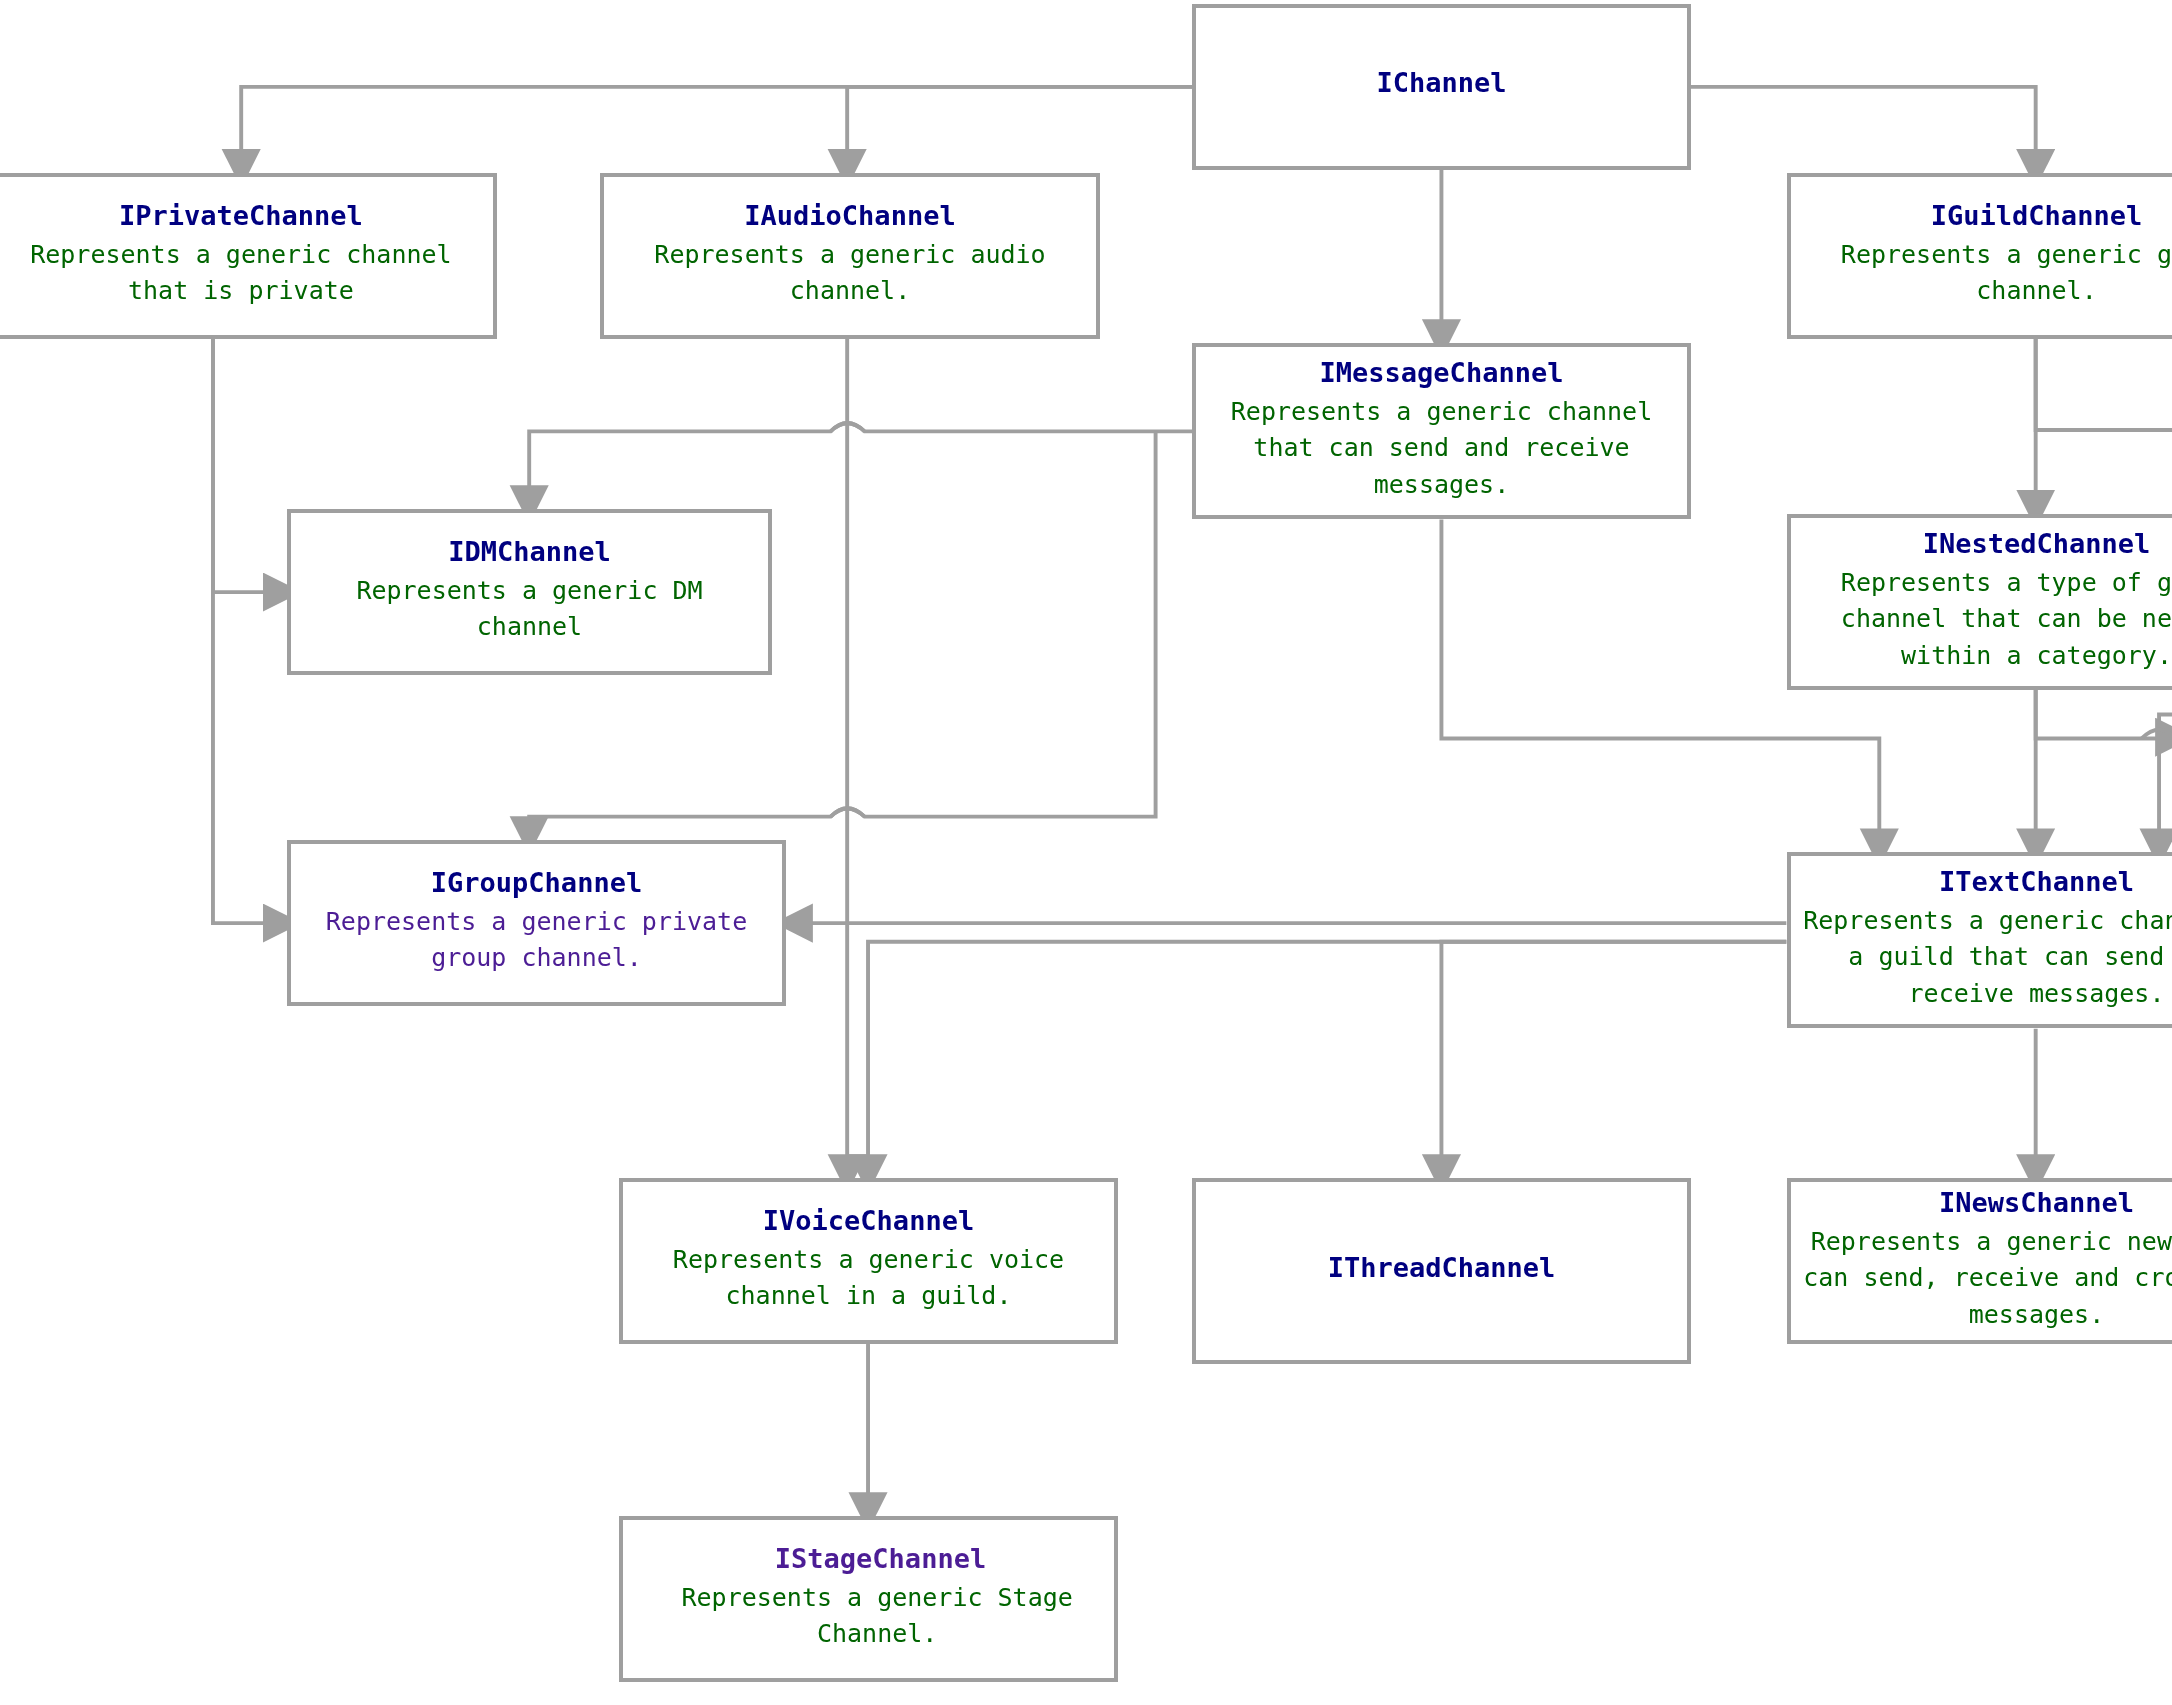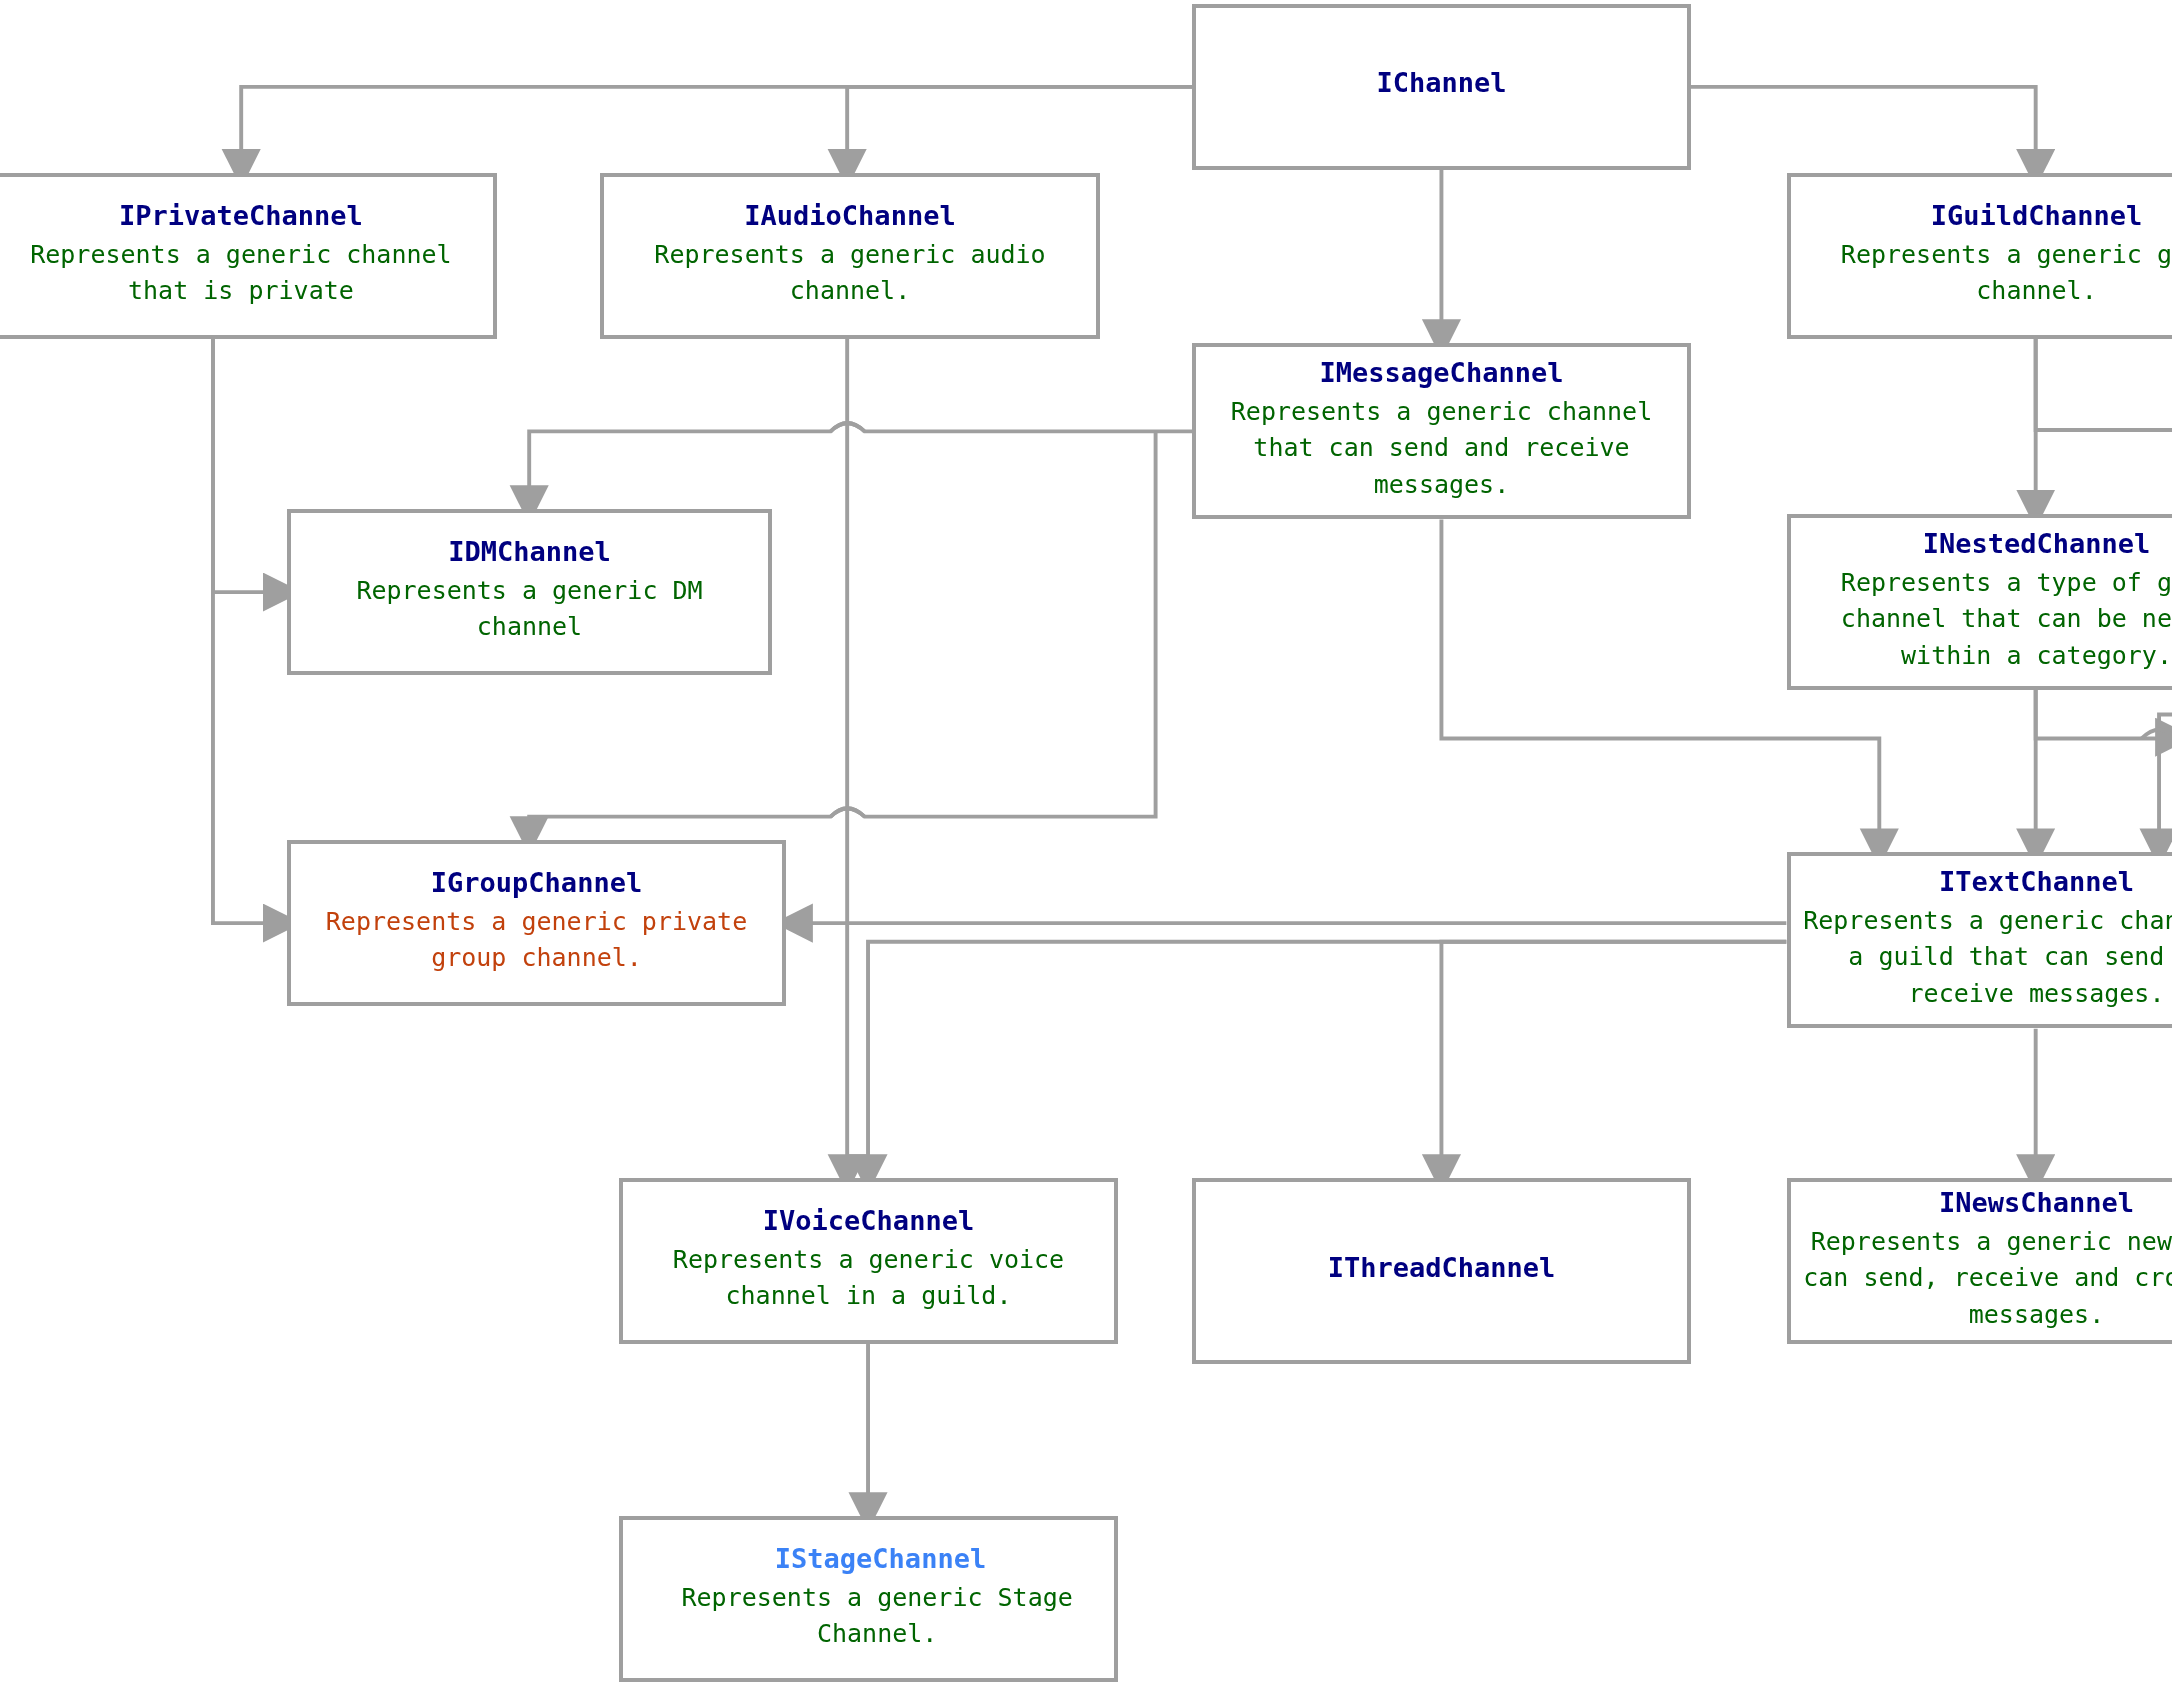--- a/index.html
+++ b/index.html
@@ -104,37 +104,37 @@
       <div class="node" style="left: 287px; top: 509px; width: 485px; height: 166px; border-color: rgb(159, 159, 159);">
         <div class="title" style="color: rgb(0, 0, 128);">IDMChannel</div>
         <div class="desc" style="color: rgb(0, 100, 0);">Represents a generic DM channel</div>
       </div>
       <div class="node" style="left: 1787px; top: 514px; width: 499px; height: 176px; border-color: rgb(159, 159, 159);">
         <div class="title" style="color: rgb(0, 0, 128);">INestedChannel</div>
         <div class="desc" style="color: rgb(0, 100, 0);">Represents a type of guild channel that can be nested within a category.</div>
       </div>
       <div class="node" style="left: 287px; top: 840px; width: 499px; height: 166px; border-color: rgb(159, 159, 159);">
         <div class="title" style="color: rgb(0, 0, 128);">IGroupChannel</div>
-        <div class="desc" style="color: #c2410c;">Represents a generic private group channel.</div>
+        <div class="desc" style="color: #4c1d95;">Represents a generic private group channel.</div>
       </div>
       <div class="node" style="left: 1787px; top: 852px; width: 499px; height: 176px; border-color: rgb(159, 159, 159);">
         <div class="title" style="color: rgb(0, 0, 128);">ITextChannel</div>
         <div class="desc" style="color: rgb(0, 100, 0);">Represents a generic channel in a guild that can send and receive messages.</div>
       </div>
       <div class="node" style="left: 619px; top: 1178px; width: 499px; height: 166px; border-color: rgb(159, 159, 159);">
         <div class="title" style="color: rgb(0, 0, 128);">IVoiceChannel</div>
         <div class="desc" style="color: rgb(0, 100, 0);">Represents a generic voice channel in a guild.</div>
       </div>
       <div class="node" style="left: 1192px; top: 1178px; width: 499px; height: 186px; border-color: rgb(159, 159, 159);">
         <div class="title" style="color: rgb(0, 0, 128);">IThreadChannel</div>
       </div>
       <div class="node" style="left: 1787px; top: 1178px; width: 499px; height: 166px; border-color: rgb(159, 159, 159);">
         <div class="title" style="color: rgb(0, 0, 128);">INewsChannel</div>
         <div class="desc" style="color: rgb(0, 100, 0);">Represents a generic news that can send, receive and crosspost messages.</div>
       </div>
       <div class="node" style="left: 619px; top: 1516px; width: 499px; height: 166px; border-color: rgb(159, 159, 159);">
-        <div class="title" style="color: #3b82f6; margin-left: 24px;">IStageChannel</div>
+        <div class="title" style="color: #4c1d95; margin-left: 24px;">IStageChannel</div>
         <div class="desc" style="color: rgb(0, 100, 0); padding-left: 26px;">Represents a generic Stage Channel.</div>
       </div>
     </div>
 
 </div>
 
 
 </body></html>

